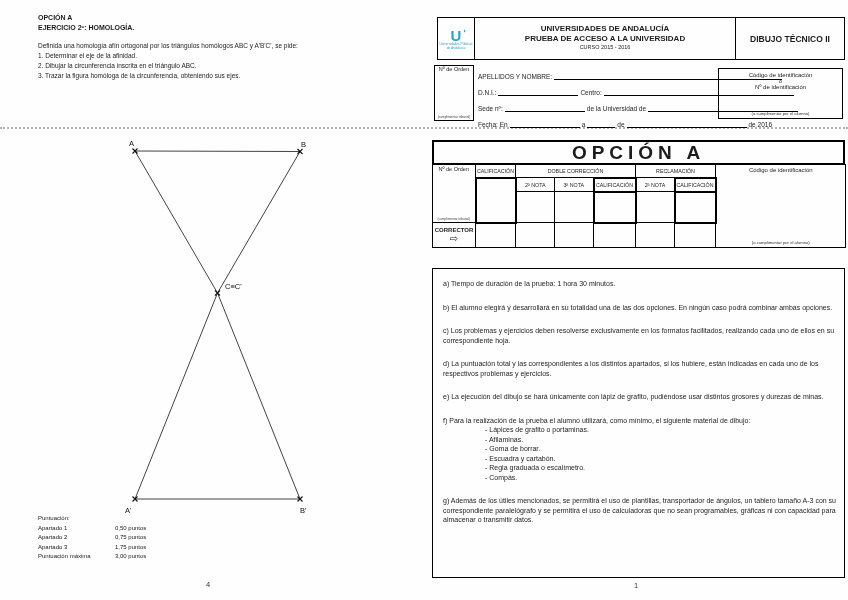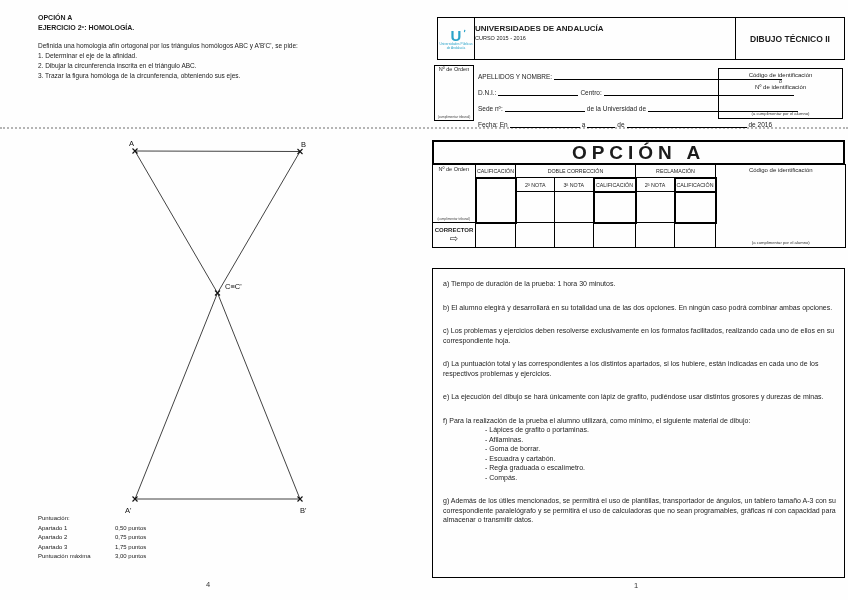--- a/index.html
+++ b/index.html
@@ -21,21 +21,21 @@
   .pagenum { position:absolute; font-size:7.5px; color:#333; }
   .pagenum.p4 { left:206px; top:580px; }
   .pagenum.p1 { left:634px; top:581px; }
 
   
   .rp-header { position:absolute; left:437px; top:17px; width:408px; height:43px; border:1px solid #000; display:flex; }
   .rp-logo-cell { width:37px; border-right:1px solid #000; display:flex; flex-direction:column; align-items:center; justify-content:center; padding-top:2px; }
   .rp-logo-u { color:#2ba3c9; font-weight:bold; font-size:15px; line-height:14px; position:relative; }
   .rp-logo-u .prime { position:absolute; right:-4px; top:-3px; font-size:9px; font-weight:bold; transform:rotate(12deg); }
   .rp-logo-cap { color:#2ba3c9; font-size:3.2px; line-height:3.6px; text-align:center; width:34px; }
-  .rp-head-mid { flex:1; border-right:1px solid #000; text-align:left; padding-top:6px; }
+  .rp-head-mid { flex:1; border-right:1px solid #000; text-align:center; padding-top:6px; }
   .rp-head-mid .l1 { font-weight:bold; font-size:8px; line-height:9.5px; }
   .rp-head-mid .course { font-size:5.5px; margin-top:1px; }
   .rp-head-subject { width:108px; display:flex; align-items:center; justify-content:center; font-weight:bold; font-size:8.5px;text-align:right; }
 
   
   .rp-orderbox { position:absolute; left:434px; top:65px; width:40px; height:56px; border:1px solid #000; font-size:5.5px; text-align:center; }
   .rp-orderbox .note { position:absolute; bottom:1px; left:0; right:0; font-size:3.2px; color:#444; }
   .rp-form { position:absolute; left:478px; top:64px; width:368px; font-size:6.5px; }
   .rp-form .frow { display:flex; align-items:flex-end; height:16px; white-space:nowrap; }
   .rp-form .fill { border-bottom:1px solid #000; height:8px; flex:1; margin:0 2px; }
@@ -130,20 +130,21 @@
 
   <div class="cutline"></div>
 
   <div class="rp-header">
     <div class="rp-logo-cell">
       <div class="rp-logo-u"><span>U</span><span class="prime">'</span></div>
       <div class="rp-logo-cap">Universidades Públicas de Andalucía</div>
     </div>
     <div class="rp-head-mid">
       <div class="l1">UNIVERSIDADES DE ANDALUCÍA</div>
+      <div class="l1">PRUEBA DE ACCESO A LA UNIVERSIDAD</div>
       <div class="course">CURSO 2015 - 2016</div>
     </div>
     <div class="rp-head-subject">DIBUJO TÉCNICO II</div>
   </div>
 
   <div class="rp-orderbox">
     <span>Nº de  Orden</span>
     <div class="note">(cumplimentar tribunal)</div>
   </div>
 

